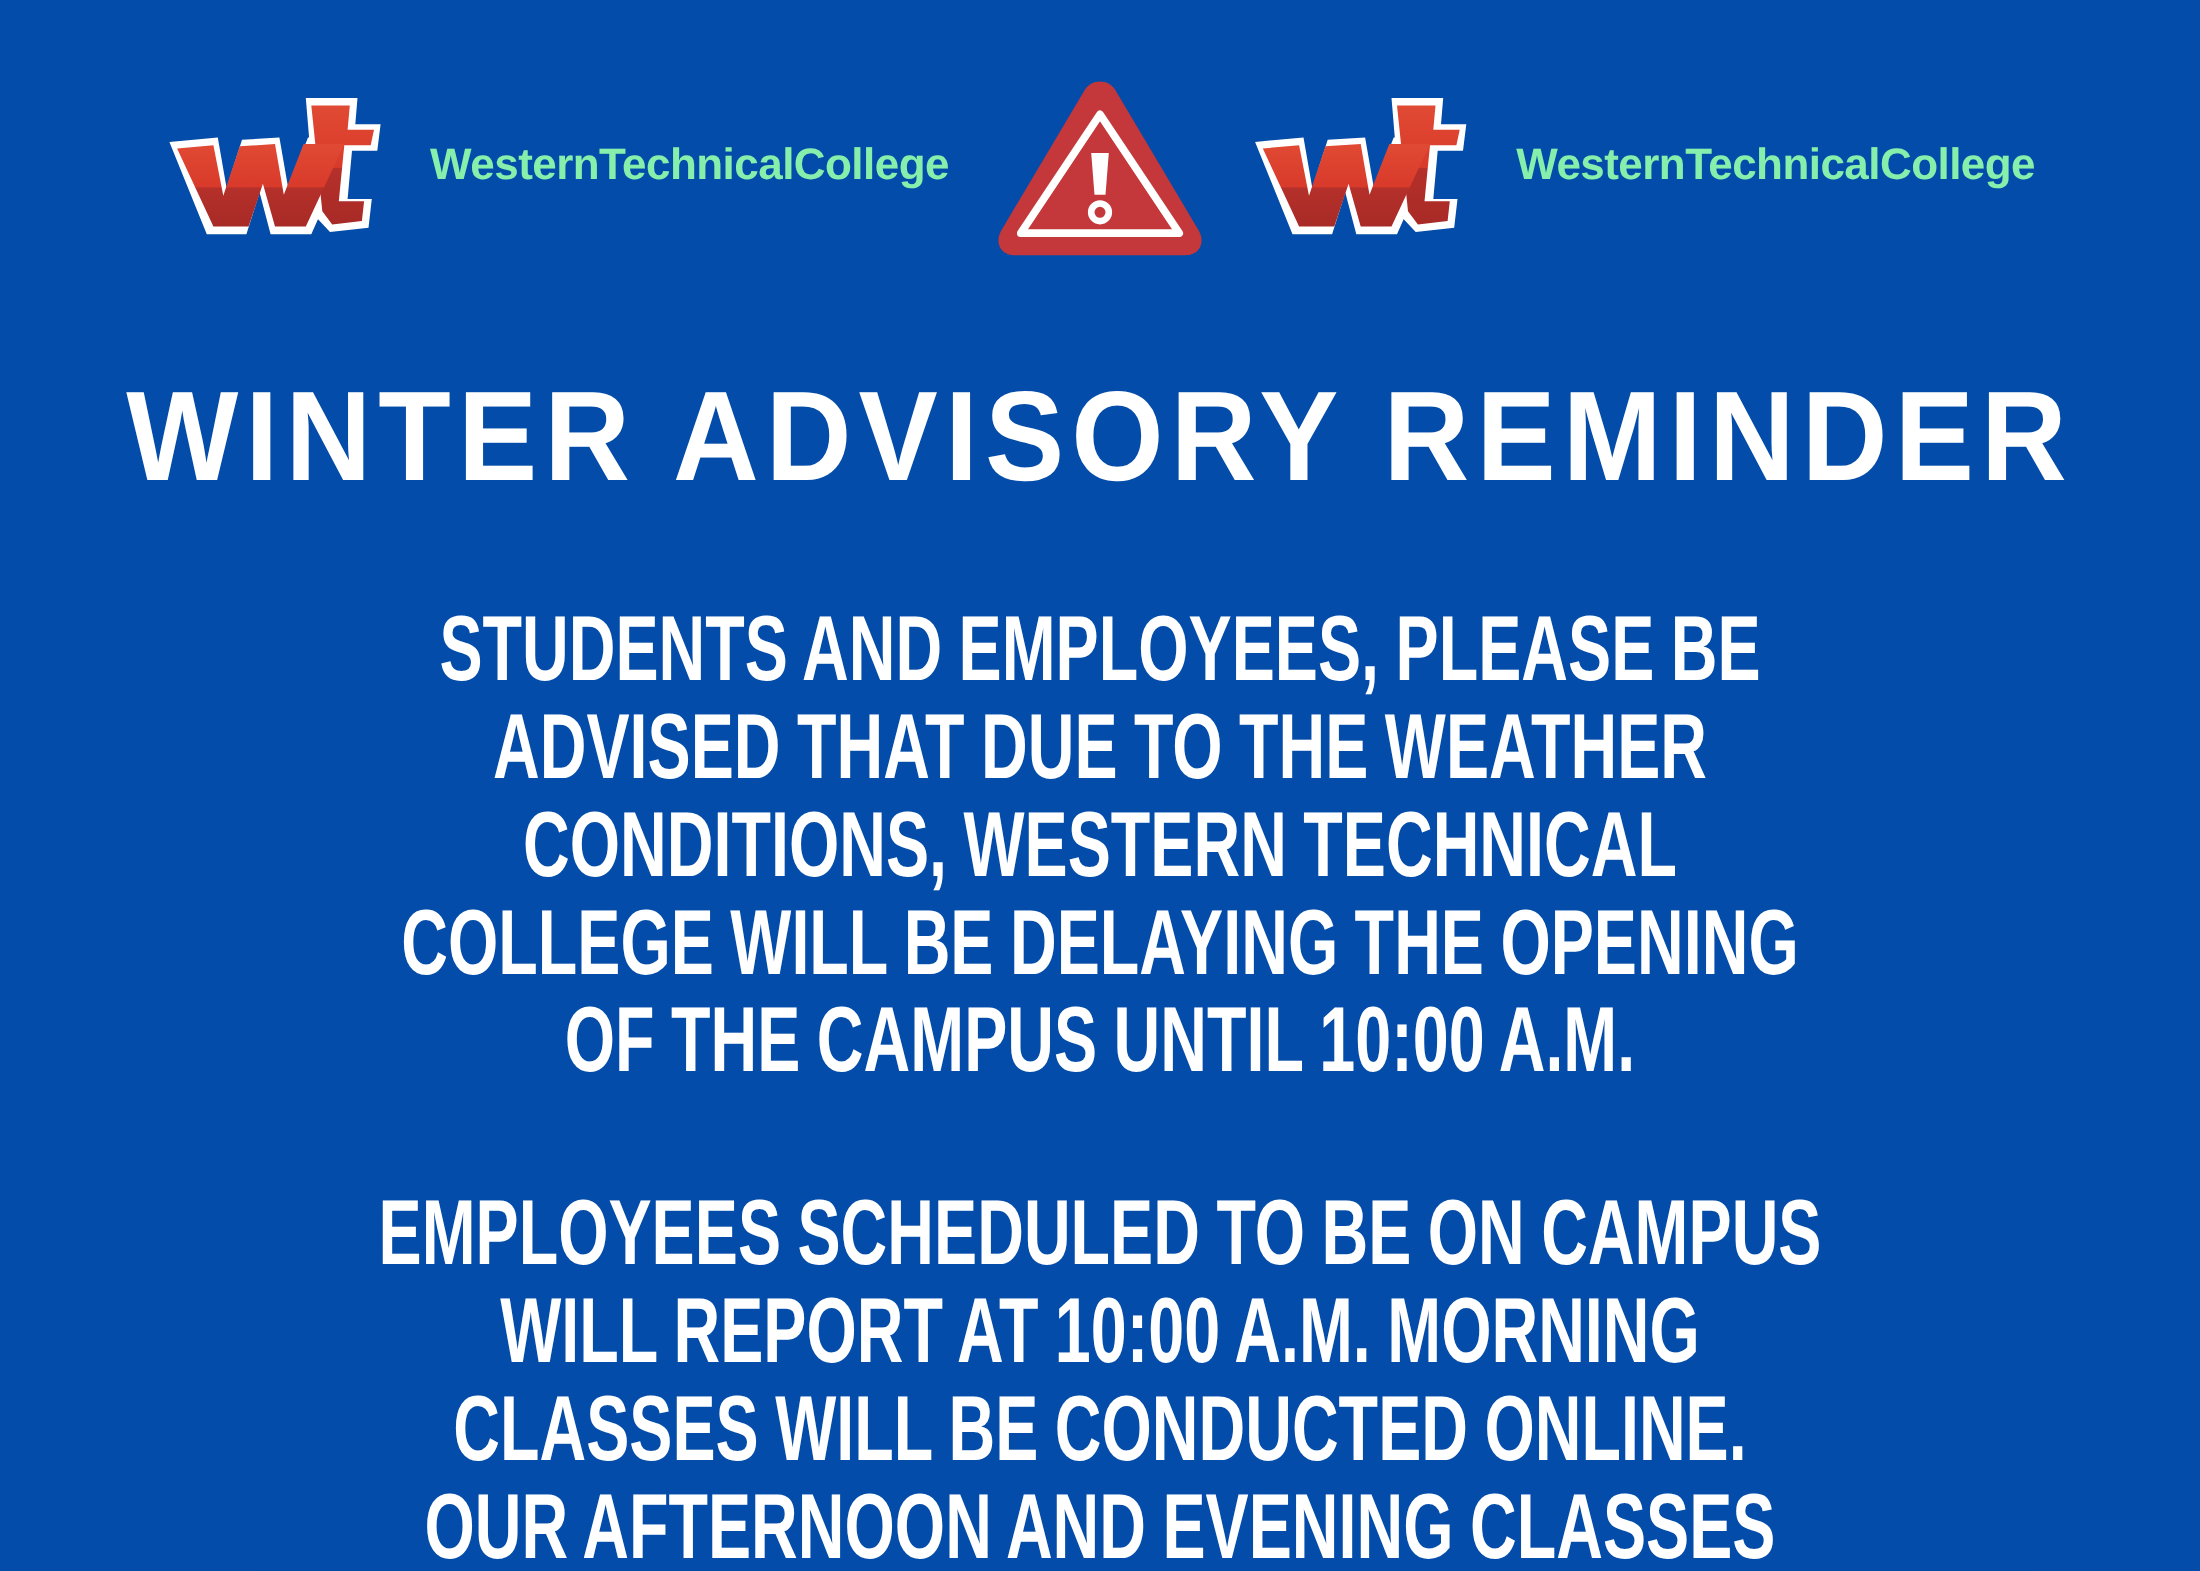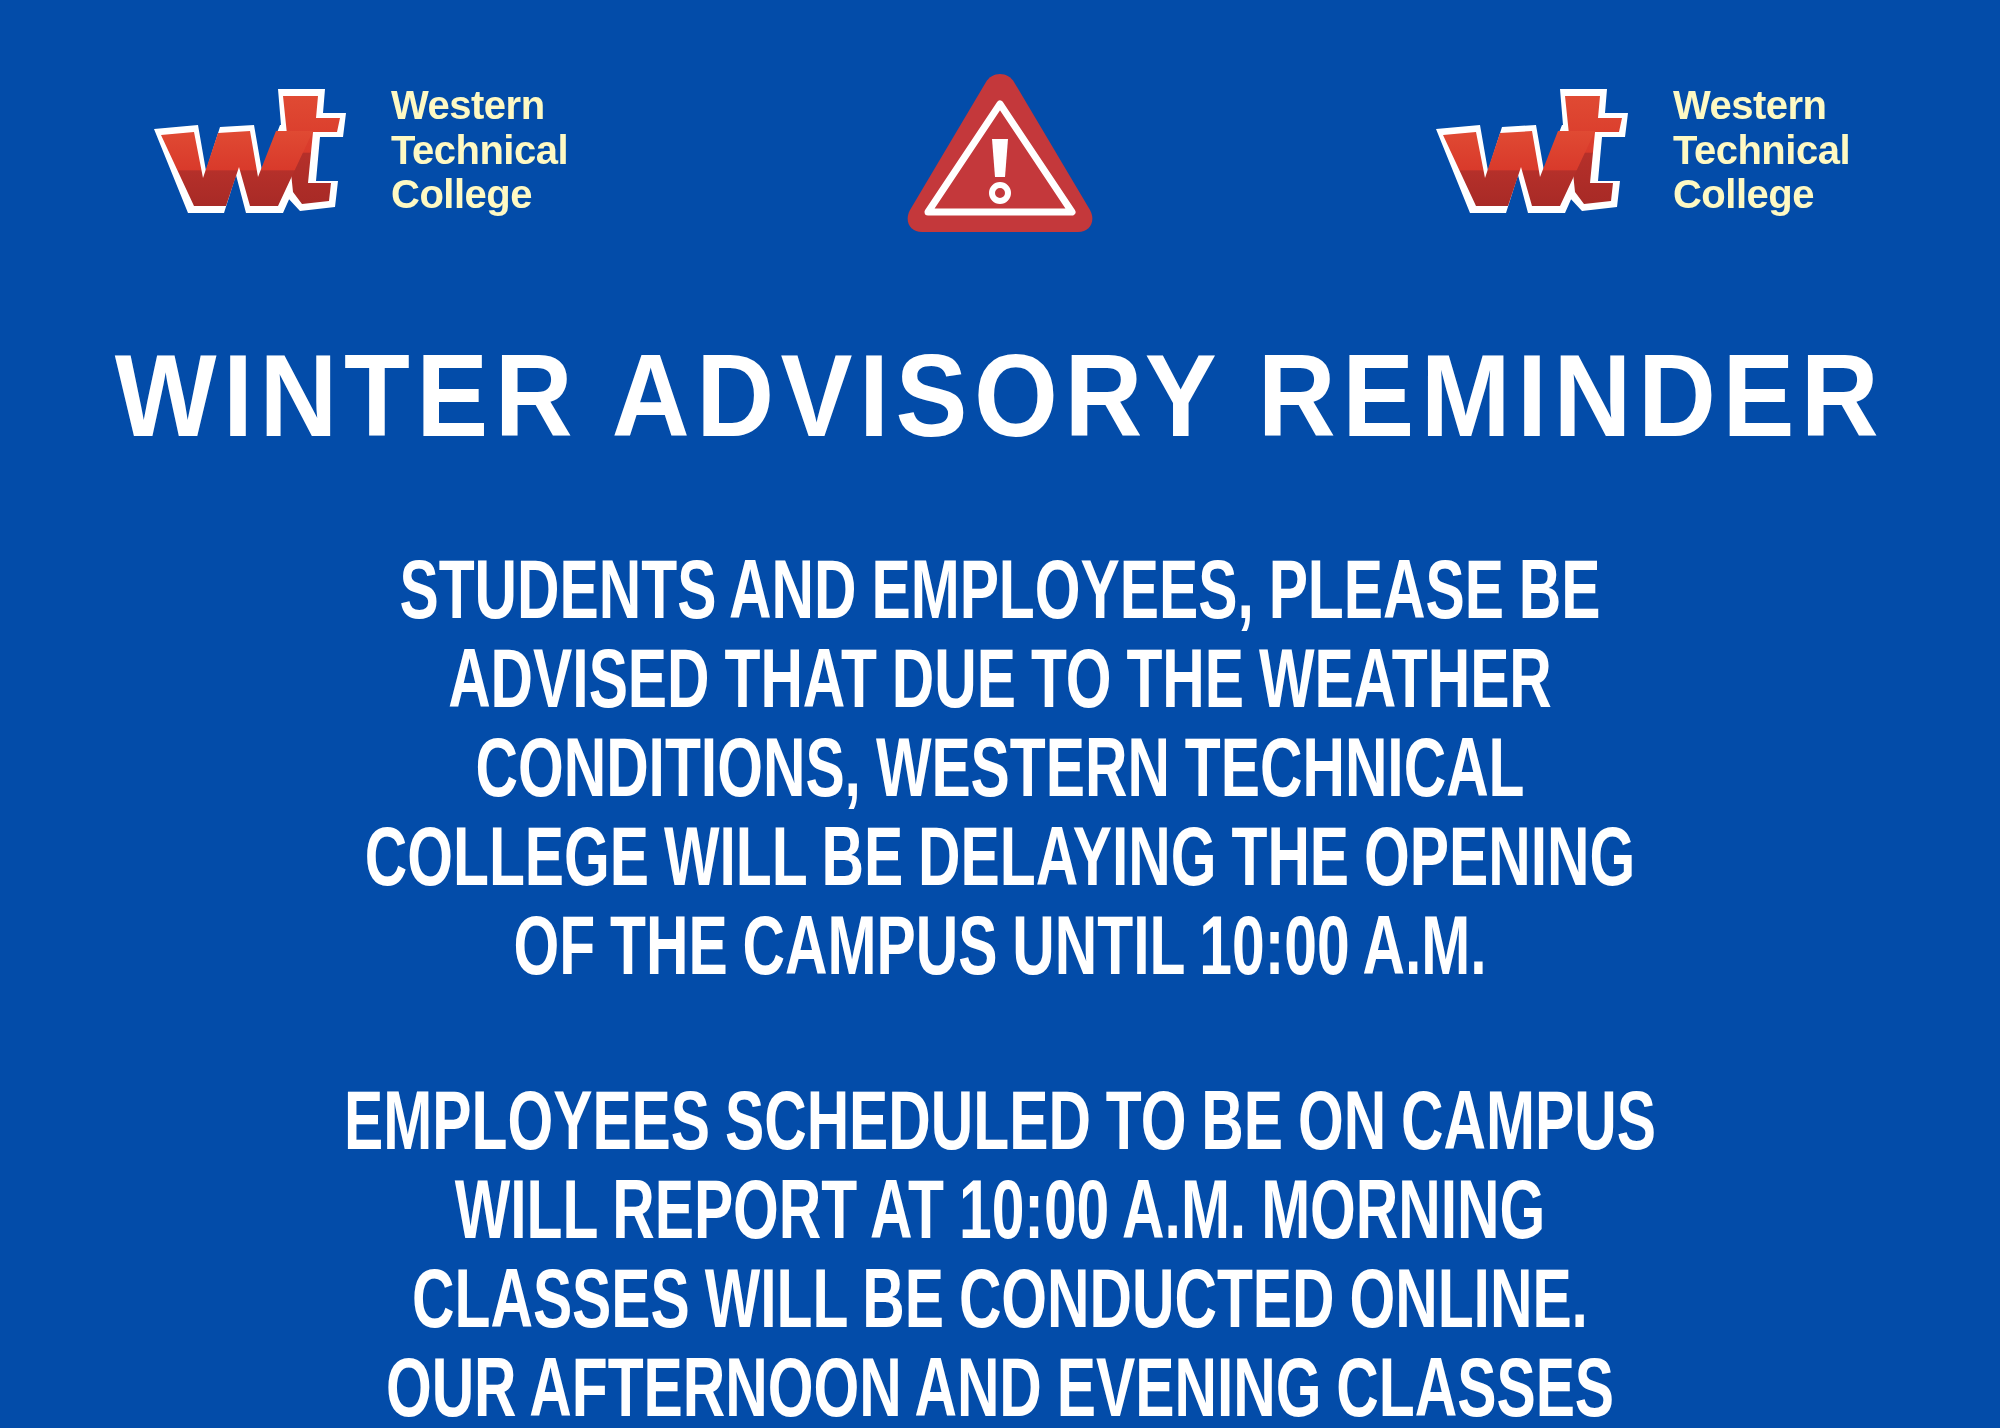--- a/index.html
+++ b/index.html
@@ -31,23 +31,23 @@
     gap:26px;
   }
   .logo-mark {
     width:215px;
     height:130px;
     flex:0 0 auto;
     display:block;
   }
   .logo-words {
     display:flex;
-    flex-direction:column;
+    flex-direction:row;
     justify-content:space-between;
-    color:#fef9c3;
+    color:#86efac;
     font-weight:bold;
     font-size:40px;
     line-height:1.12;
     letter-spacing:-0.5px;
   }
   .logo-words span { display:block; white-space:nowrap; }
 
   
   .warning-wrap {
     width:210px;

